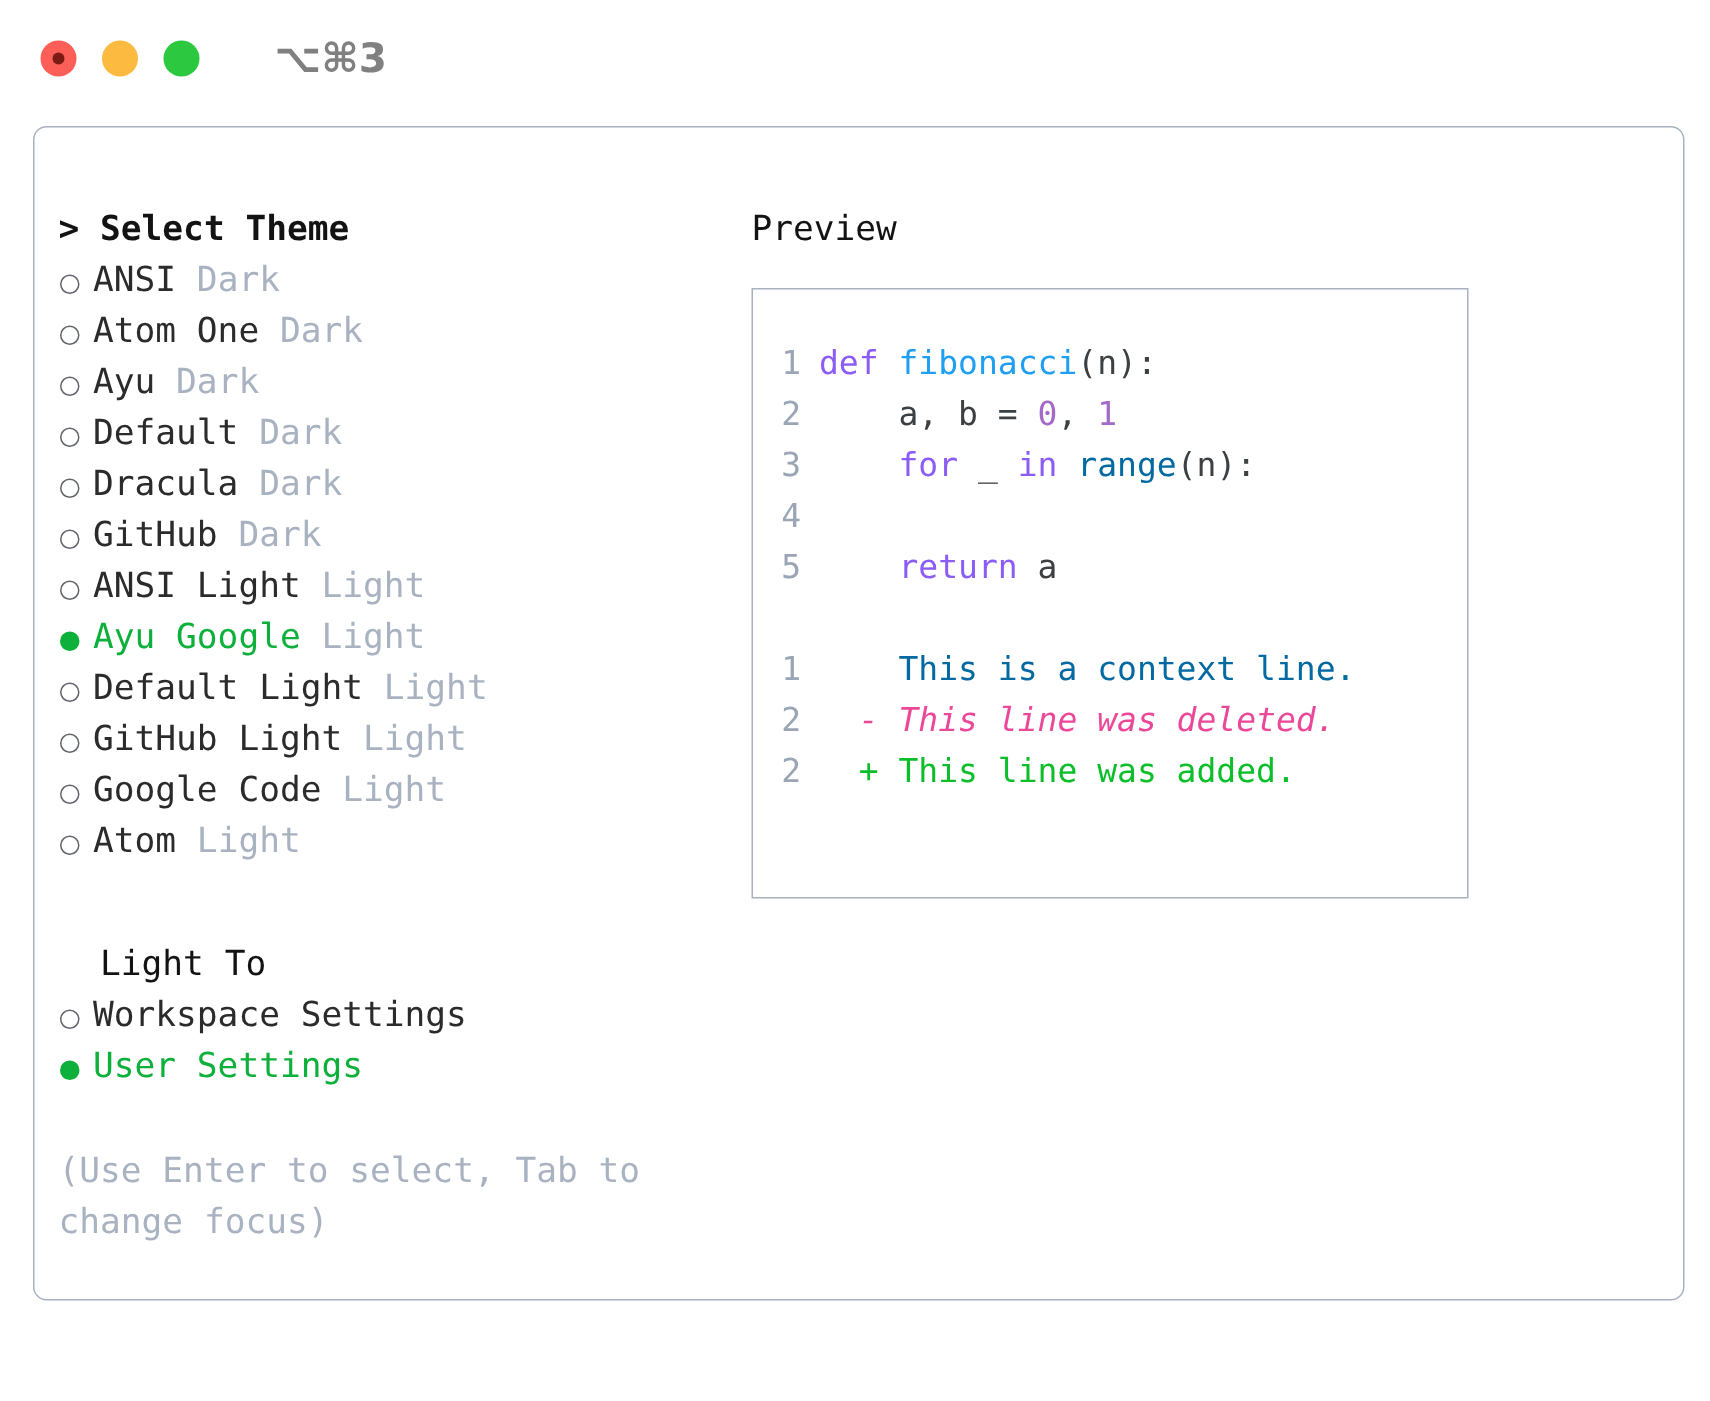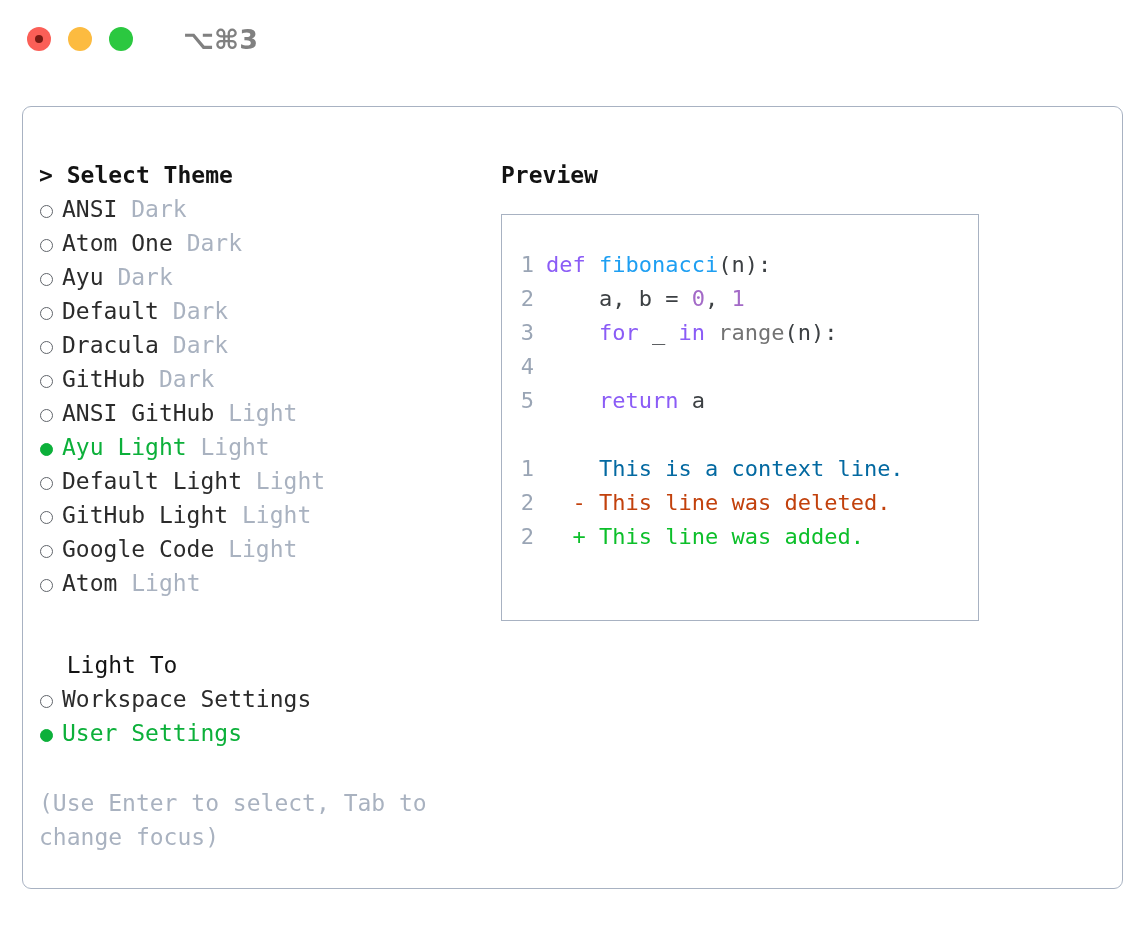--- a/index.html
+++ b/index.html
@@ -60,21 +60,21 @@
     letter-spacing: 0px;
     color: #808080;
     font-family: "DejaVu Sans", "Liberation Sans", sans-serif;
     font-weight: 600;
     white-space: pre;
   }
 
   
   .panel {
     position: absolute;
-    left: 22px; top: 106px;
+    left: 22px; top: 84px;
     width: 1101px;   
     height: 783px;  
     border: 1.6px solid #a8b2c2;
     border-radius: 9px;
     box-sizing: border-box;
     background: #ffffff;
   }
 
   .columns {
     position: absolute;
@@ -142,21 +142,21 @@
   
   .right-col {
     position: absolute;
     left: 478px;
     top: 51px;
     width: 500px;
   }
   .preview-title {
     font-size: 23px;
     line-height: 34px;
-    font-weight: bold;
+    font-weight: normal;
     color: #131313;
     white-space: pre;
   }
   .preview-box {
     margin-top: 22px;
     width: 478px;
     height: 407px;
     border: 1.6px solid #a8b2c2;
     box-sizing: border-box;
     background: #ffffff;
@@ -176,26 +176,26 @@
     color: #9aa5b5;
     padding-right: 12px;
     box-sizing: border-box;
   }
   .code-text { color: #3c4043; }
 
   .blank-line { height: 34px; }
 
   .tok-kw   { color: #8b5cf6; }
   .tok-fn   { color: #1e9ff2; }
-  .tok-call { color: #737373; }
+  .tok-call { color: #0369a1; }
   .tok-num  { color: #a36ac7; }
   .tok-pl   { color: #3c4043; }
 
   .diff-ctx { color: #0369a1; }
-  .diff-del { color: #c2410c; }
+  .diff-del { color: #ec4899; font-style: italic; }
   .diff-add { color: #0cbf2a; }
 </style>
 </head>
 <body>
 
 <div class="screen">
 
   <div class="titlebar">
     <div class="lights">
       <span class="light red"></span>
@@ -212,22 +212,22 @@
 
         <div class="section-head bold">&gt; Select Theme</div>
 
         <div id="theme-list">
             <div class="opt-row"><span class="bullet off"><span class="dot"></span></span><span class="opt-name">ANSI</span><span class="opt-kind"> Dark</span></div>
             <div class="opt-row"><span class="bullet off"><span class="dot"></span></span><span class="opt-name">Atom One</span><span class="opt-kind"> Dark</span></div>
             <div class="opt-row"><span class="bullet off"><span class="dot"></span></span><span class="opt-name">Ayu</span><span class="opt-kind"> Dark</span></div>
             <div class="opt-row"><span class="bullet off"><span class="dot"></span></span><span class="opt-name">Default</span><span class="opt-kind"> Dark</span></div>
             <div class="opt-row"><span class="bullet off"><span class="dot"></span></span><span class="opt-name">Dracula</span><span class="opt-kind"> Dark</span></div>
             <div class="opt-row"><span class="bullet off"><span class="dot"></span></span><span class="opt-name">GitHub</span><span class="opt-kind"> Dark</span></div>
-            <div class="opt-row"><span class="bullet off"><span class="dot"></span></span><span class="opt-name">ANSI GitHub</span><span class="opt-kind"> Light</span></div>
-            <div class="opt-row selected"><span class="bullet on"><span class="dot"></span></span><span class="opt-name">Ayu Light</span><span class="opt-kind"> Light</span></div>
+            <div class="opt-row"><span class="bullet off"><span class="dot"></span></span><span class="opt-name">ANSI Light</span><span class="opt-kind"> Light</span></div>
+            <div class="opt-row selected"><span class="bullet on"><span class="dot"></span></span><span class="opt-name">Ayu Google</span><span class="opt-kind"> Light</span></div>
             <div class="opt-row"><span class="bullet off"><span class="dot"></span></span><span class="opt-name">Default Light</span><span class="opt-kind"> Light</span></div>
             <div class="opt-row"><span class="bullet off"><span class="dot"></span></span><span class="opt-name">GitHub Light</span><span class="opt-kind"> Light</span></div>
             <div class="opt-row"><span class="bullet off"><span class="dot"></span></span><span class="opt-name">Google Code</span><span class="opt-kind"> Light</span></div>
             <div class="opt-row"><span class="bullet off"><span class="dot"></span></span><span class="opt-name">Atom</span><span class="opt-kind"> Light</span></div>
           </div>
 
         <div class="spacer-lg"></div>
 
         <div class="section-head">  Light To</div>
 

